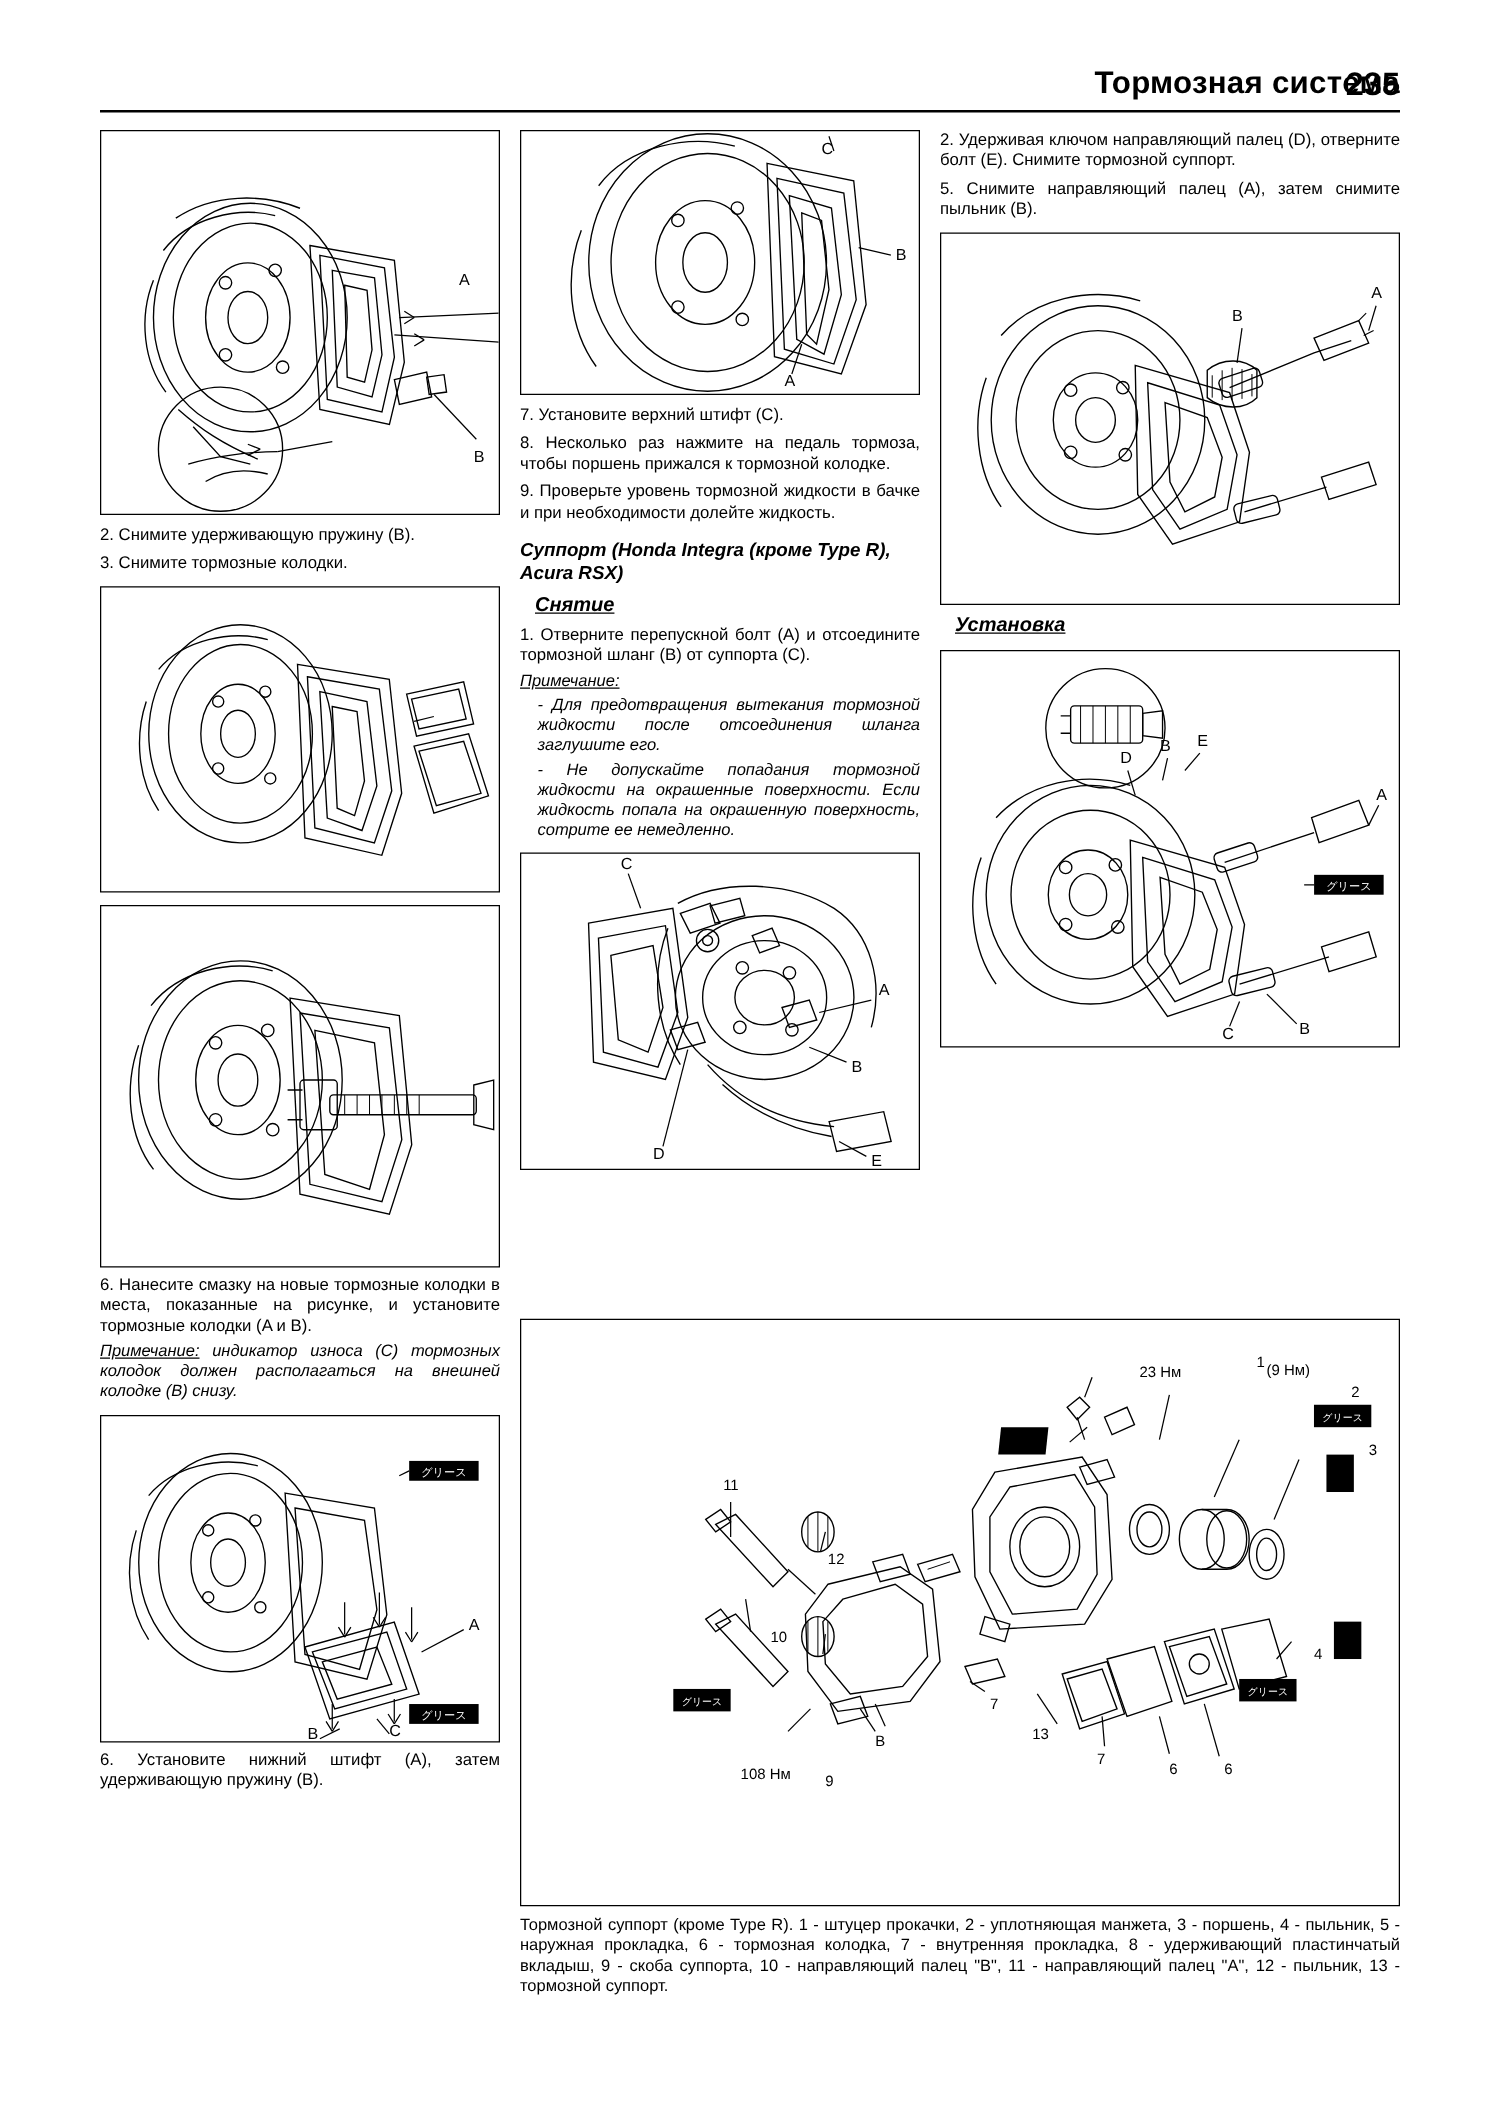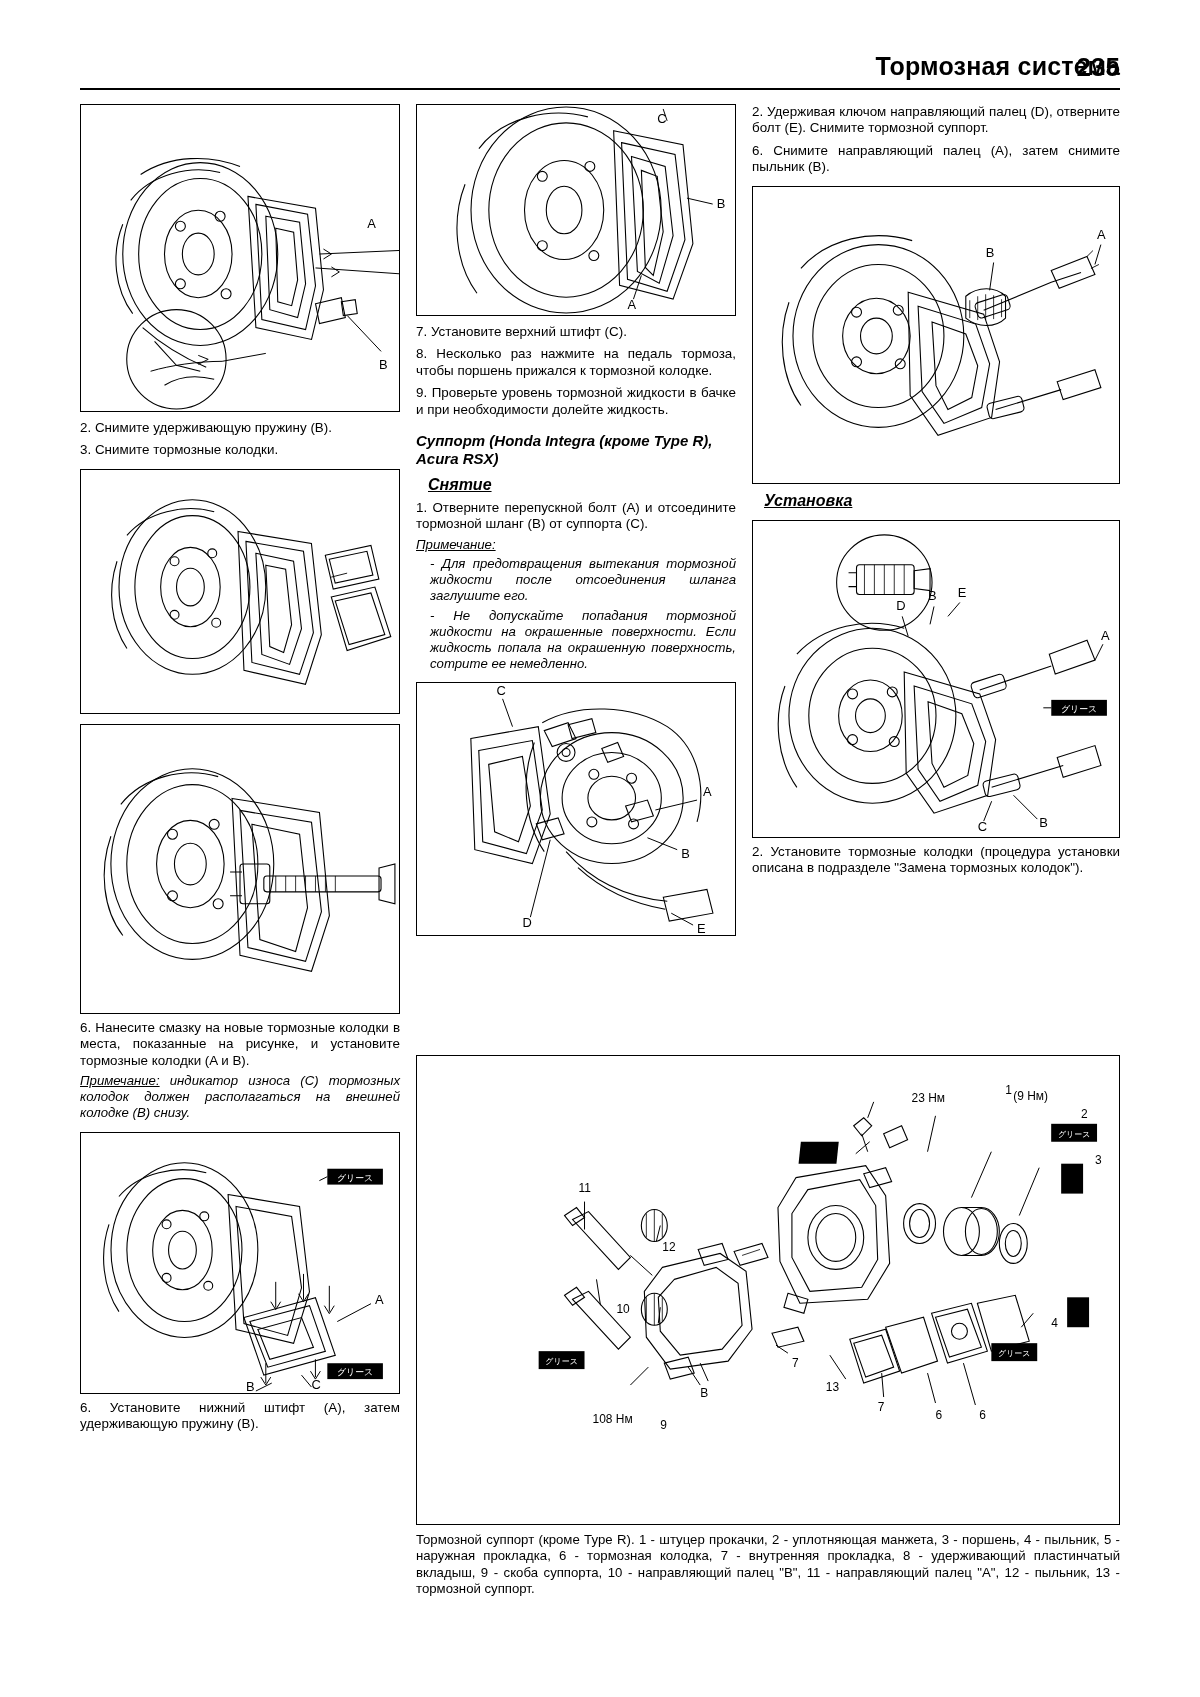--- a/index.html
+++ b/index.html
@@ -389,21 +389,21 @@
           <text x="106" y="246">D</text>
           <text x="282" y="252">E</text>
         </g>
       </svg>
     </div>
   </div>
 
   <div class="col col-3">
 
     <p class="txt" style="margin-top:0;">2. Удерживая ключом направляющий палец (D), отверните болт (E). Снимите тормозной суппорт.</p>
-    <p class="txt">6. Снимите направляющий палец (A), затем снимите пыльник (B).</p>
+    <p class="txt">5. Снимите направляющий палец (A), затем снимите пыльник (B).</p>
 
     <div class="figure" style="height:298px; margin-top:10px;">
       <svg viewBox="0 0 368 298" xmlns="http://www.w3.org/2000/svg">
         <g fill="none" stroke="#000" stroke-width="1.1">
           <ellipse cx="126" cy="150" rx="86" ry="92"></ellipse>
           <ellipse cx="126" cy="150" rx="66" ry="72"></ellipse>
           <ellipse cx="124" cy="150" rx="34" ry="38"></ellipse>
           <ellipse cx="124" cy="150" rx="16" ry="18"></ellipse>
           <circle cx="104" cy="126" r="5"></circle>
           <circle cx="146" cy="124" r="5"></circle>
@@ -487,21 +487,20 @@
         <g font-family="Liberation Sans, sans-serif" font-size="13" fill="#000">
           <text x="144" y="90">D</text>
           <text x="176" y="80">B</text>
           <text x="206" y="76">E</text>
           <text x="350" y="120">A</text>
           <text x="226" y="312">C</text>
           <text x="288" y="308">B</text>
         </g>
       </svg>
     </div>
-    <p class="txt">2. Установите тормозные колодки (процедура установки описана в подразделе "Замена тормозных колодок").</p>
   </div>
 
   <div class="bigfig">
     <svg viewBox="0 0 704 470" xmlns="http://www.w3.org/2000/svg">
       <g fill="none" stroke="#000" stroke-width="1.1">
 
         <path d="M380 122 L450 110 L470 140 L474 208 L452 244 L384 248 L364 206 L362 152 Z"></path>
         <path d="M392 134 L444 124 L460 150 L462 204 L446 232 L394 236 L376 202 L376 158 Z"></path>
         <ellipse cx="420" cy="182" rx="28" ry="32"></ellipse>
         <ellipse cx="420" cy="182" rx="20" ry="24"></ellipse>

